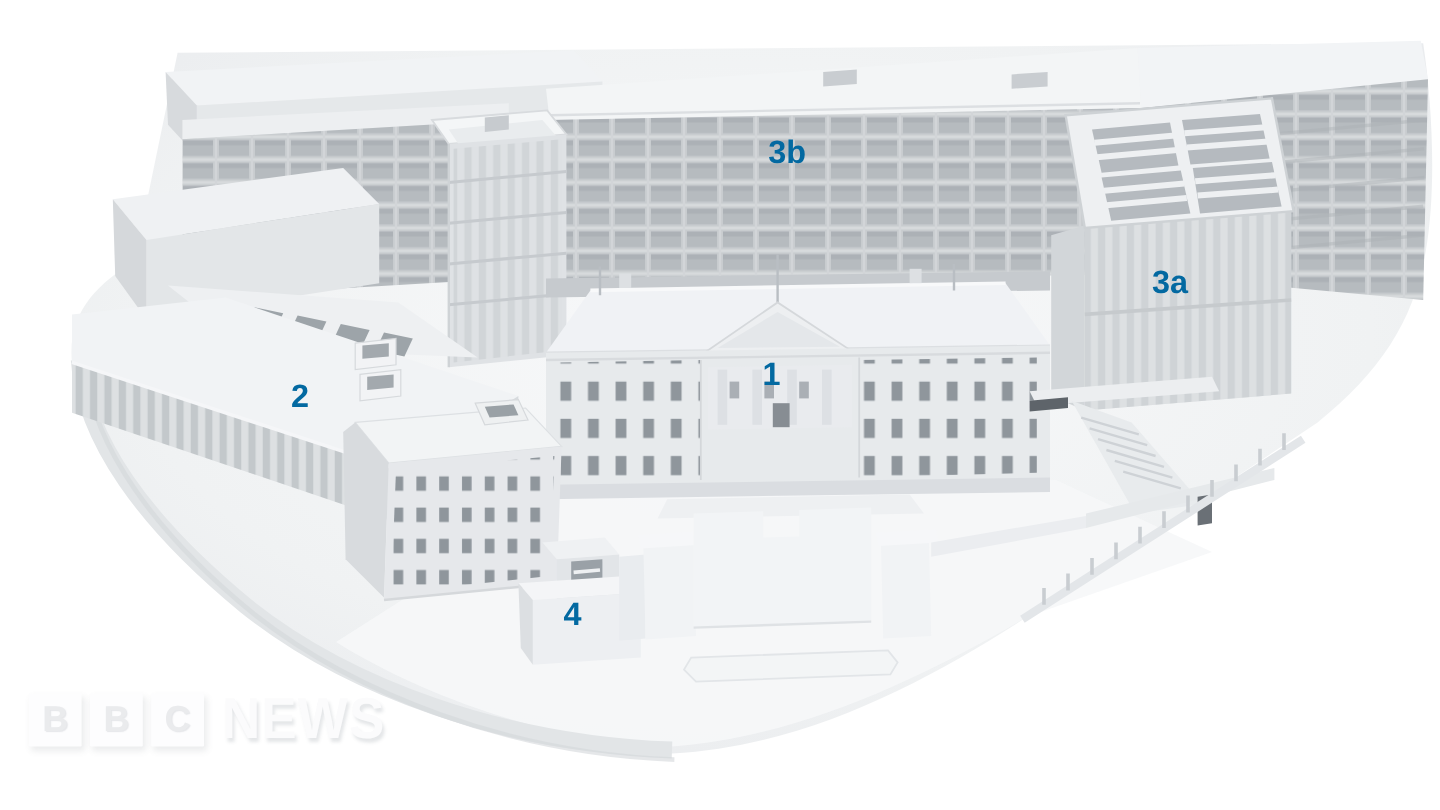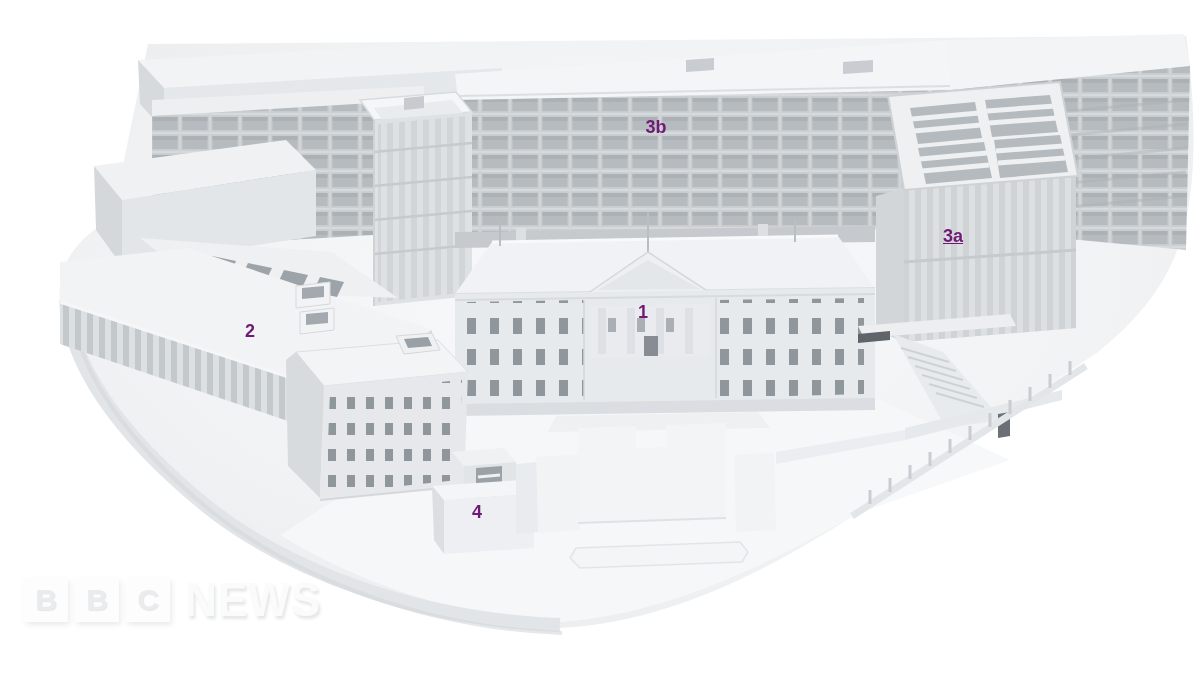--- a/index.html
+++ b/index.html
@@ -1,24 +1,24 @@
 <!DOCTYPE html>
 <html><head>
 <meta charset="utf-8">
 <style>
   html,body{margin:0;padding:0;background:#ffffff;}
   #stage{position:relative;width:1200px;height:675px;background:#ffffff;overflow:hidden;
          font-family:"Liberation Sans",sans-serif;}
   #scene{position:absolute;left:0;top:0;}
-  .annot{position:absolute;transform:translate(-50%,-50%);color:#701a75;
-         font-family:"Liberation Sans",sans-serif;font-weight:bold;font-size:18px;line-height:1;
+  .annot{position:absolute;transform:translate(-50%,-50%);color:#0369a1;
+         font-family:"Liberation Sans",sans-serif;font-weight:bold;font-size:27px;line-height:1;
          user-select:none;}
   .annot-1{left:643px;top:312px;}
   .annot-2{left:250px;top:331px;}
-  .annot-3a{left:953px;top:236px;text-decoration:underline;}
+  .annot-3a{left:975px;top:236px;}
   .annot-3b{left:656px;top:127px;}
   .annot-4{left:477px;top:512px;}
   .bbc{position:absolute;left:24px;top:572px;display:flex;align-items:center;gap:7px;}
   .bbc-box{width:44px;height:44px;background:#fdfdfe;display:flex;align-items:center;justify-content:center;
            font-weight:bold;font-size:30px;color:#eaebed;border-radius:1px;
            box-shadow:2px 3px 5px rgba(90,100,110,.12);text-shadow:1px 1px 1px rgba(120,128,136,.18);}
   .bbc-word{font-weight:bold;font-size:48px;color:#fbfbfc;letter-spacing:1px;margin-left:8px;
             transform:scaleX(.92);transform-origin:left center;
             text-shadow:2px 3px 3px rgba(90,100,110,.16), -1px -1px 0 rgba(255,255,255,.9);}
 </style>

